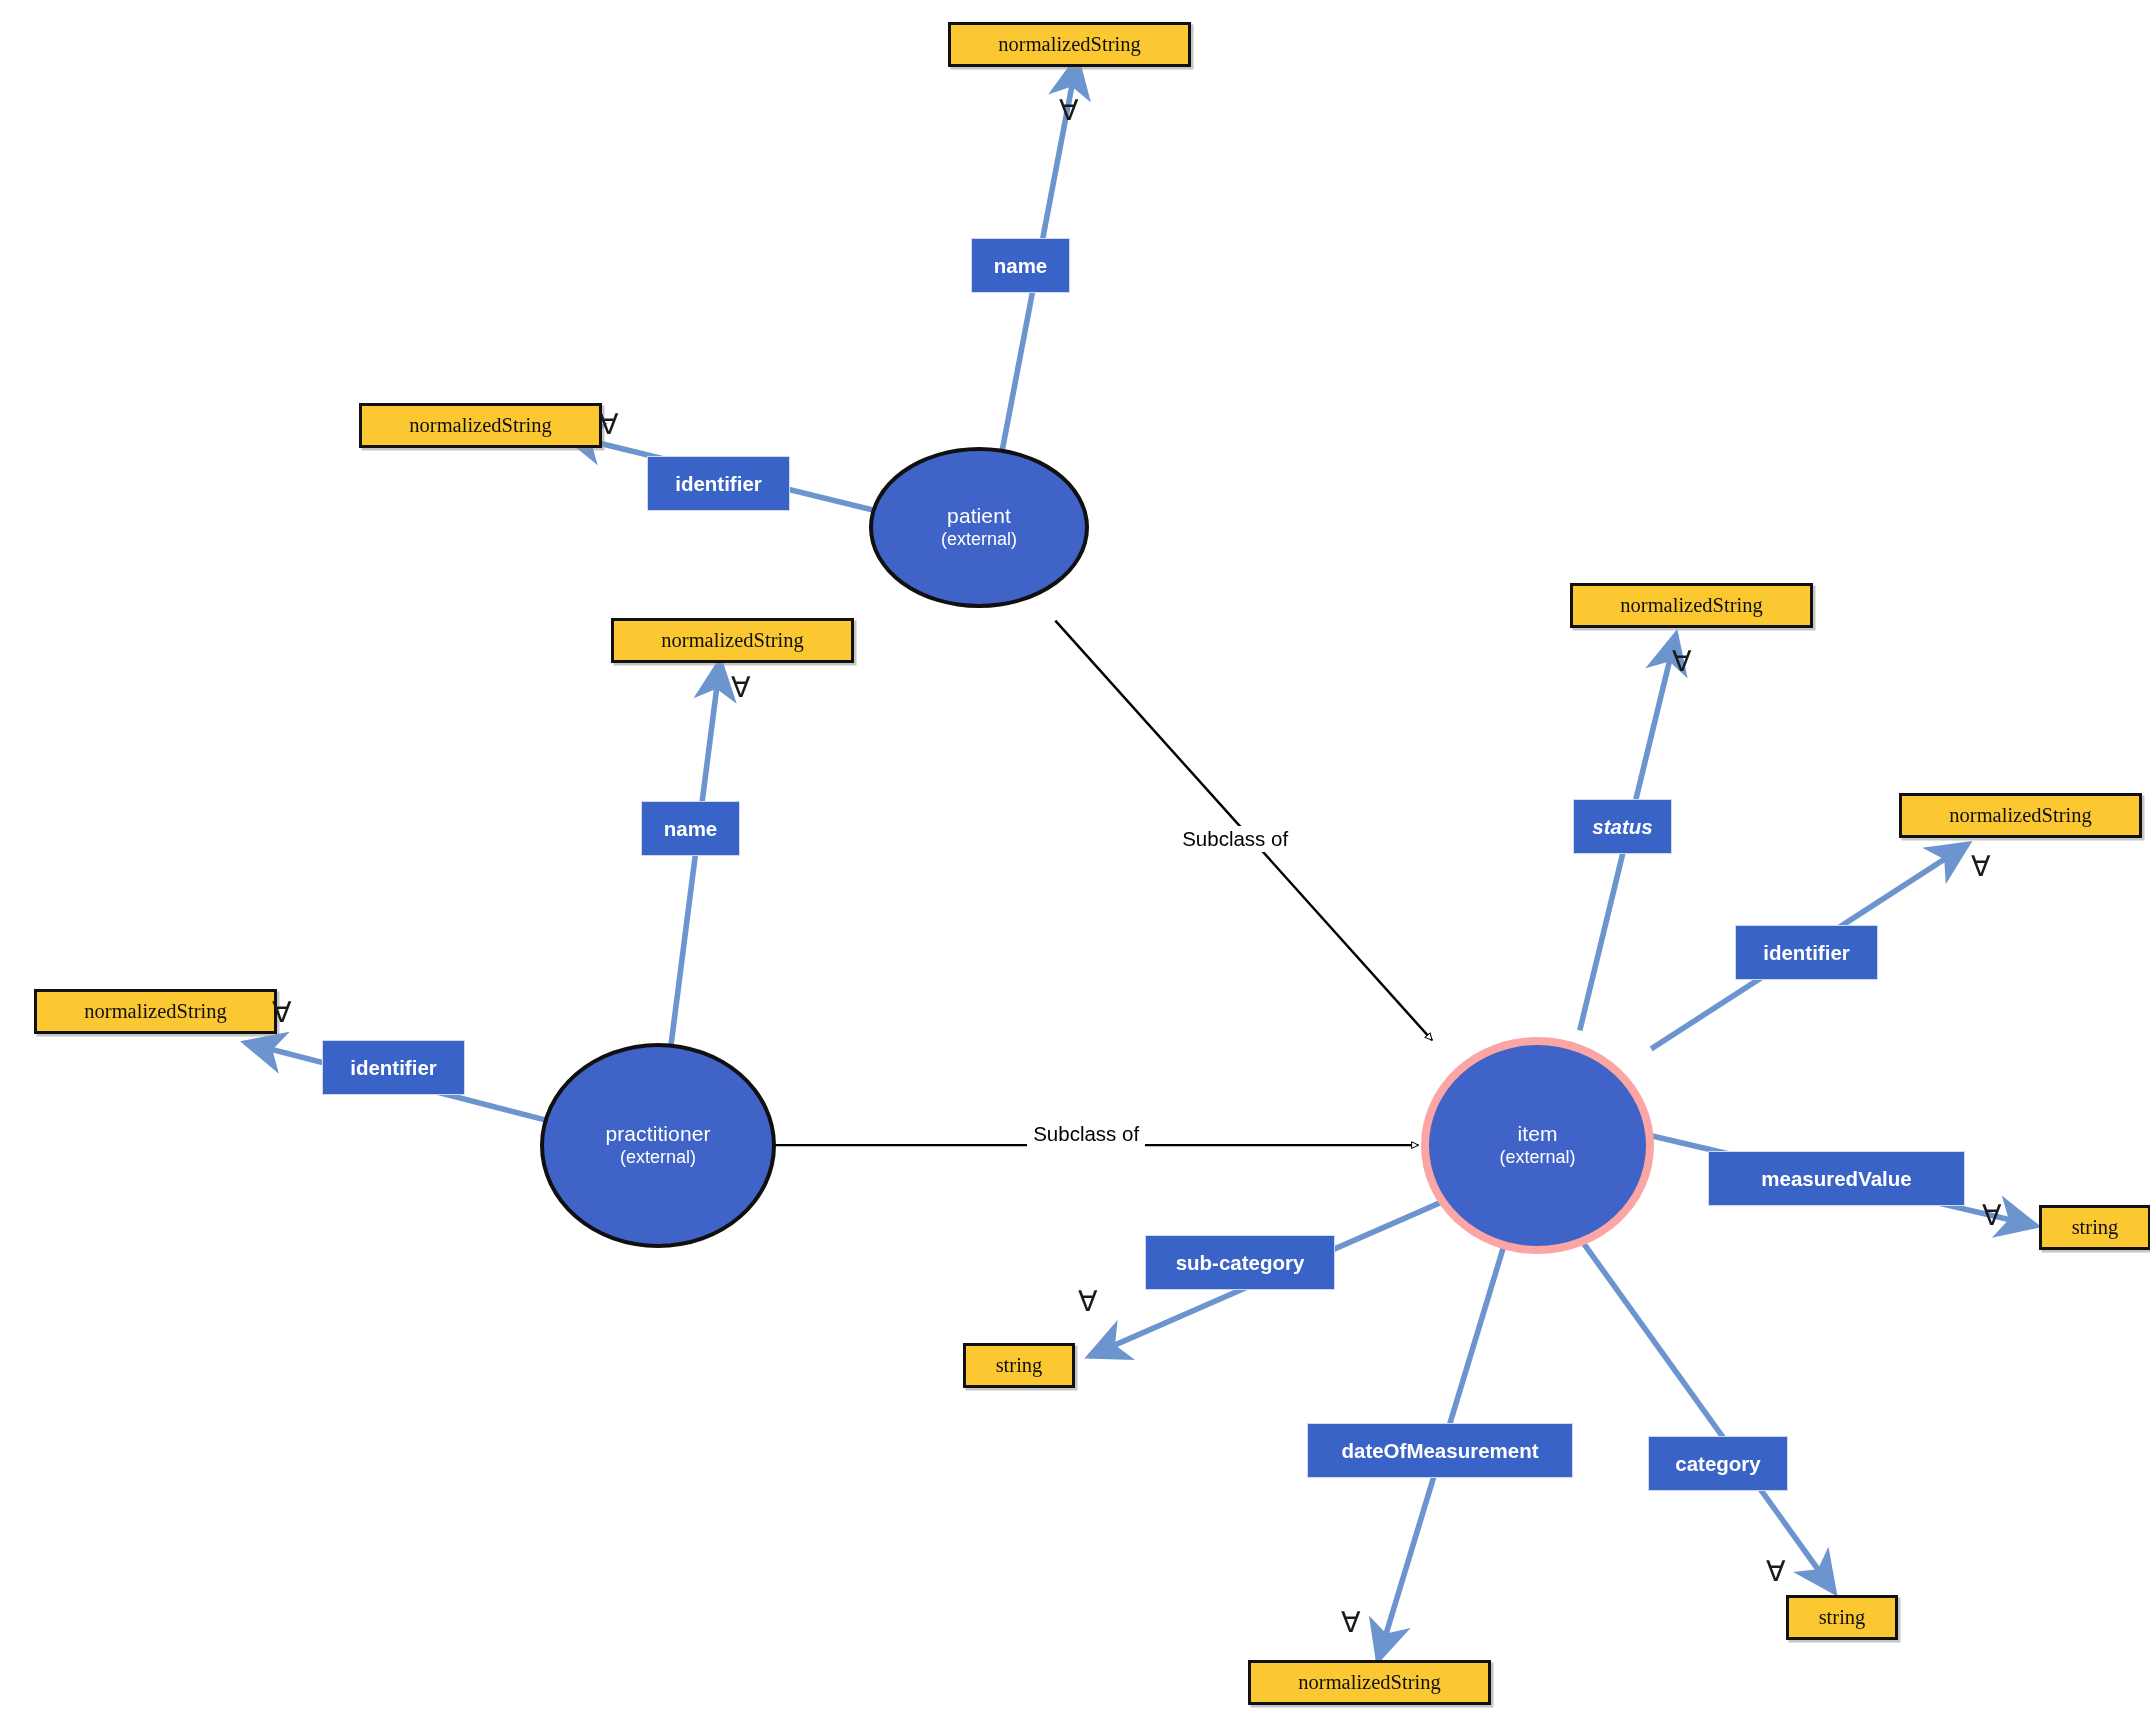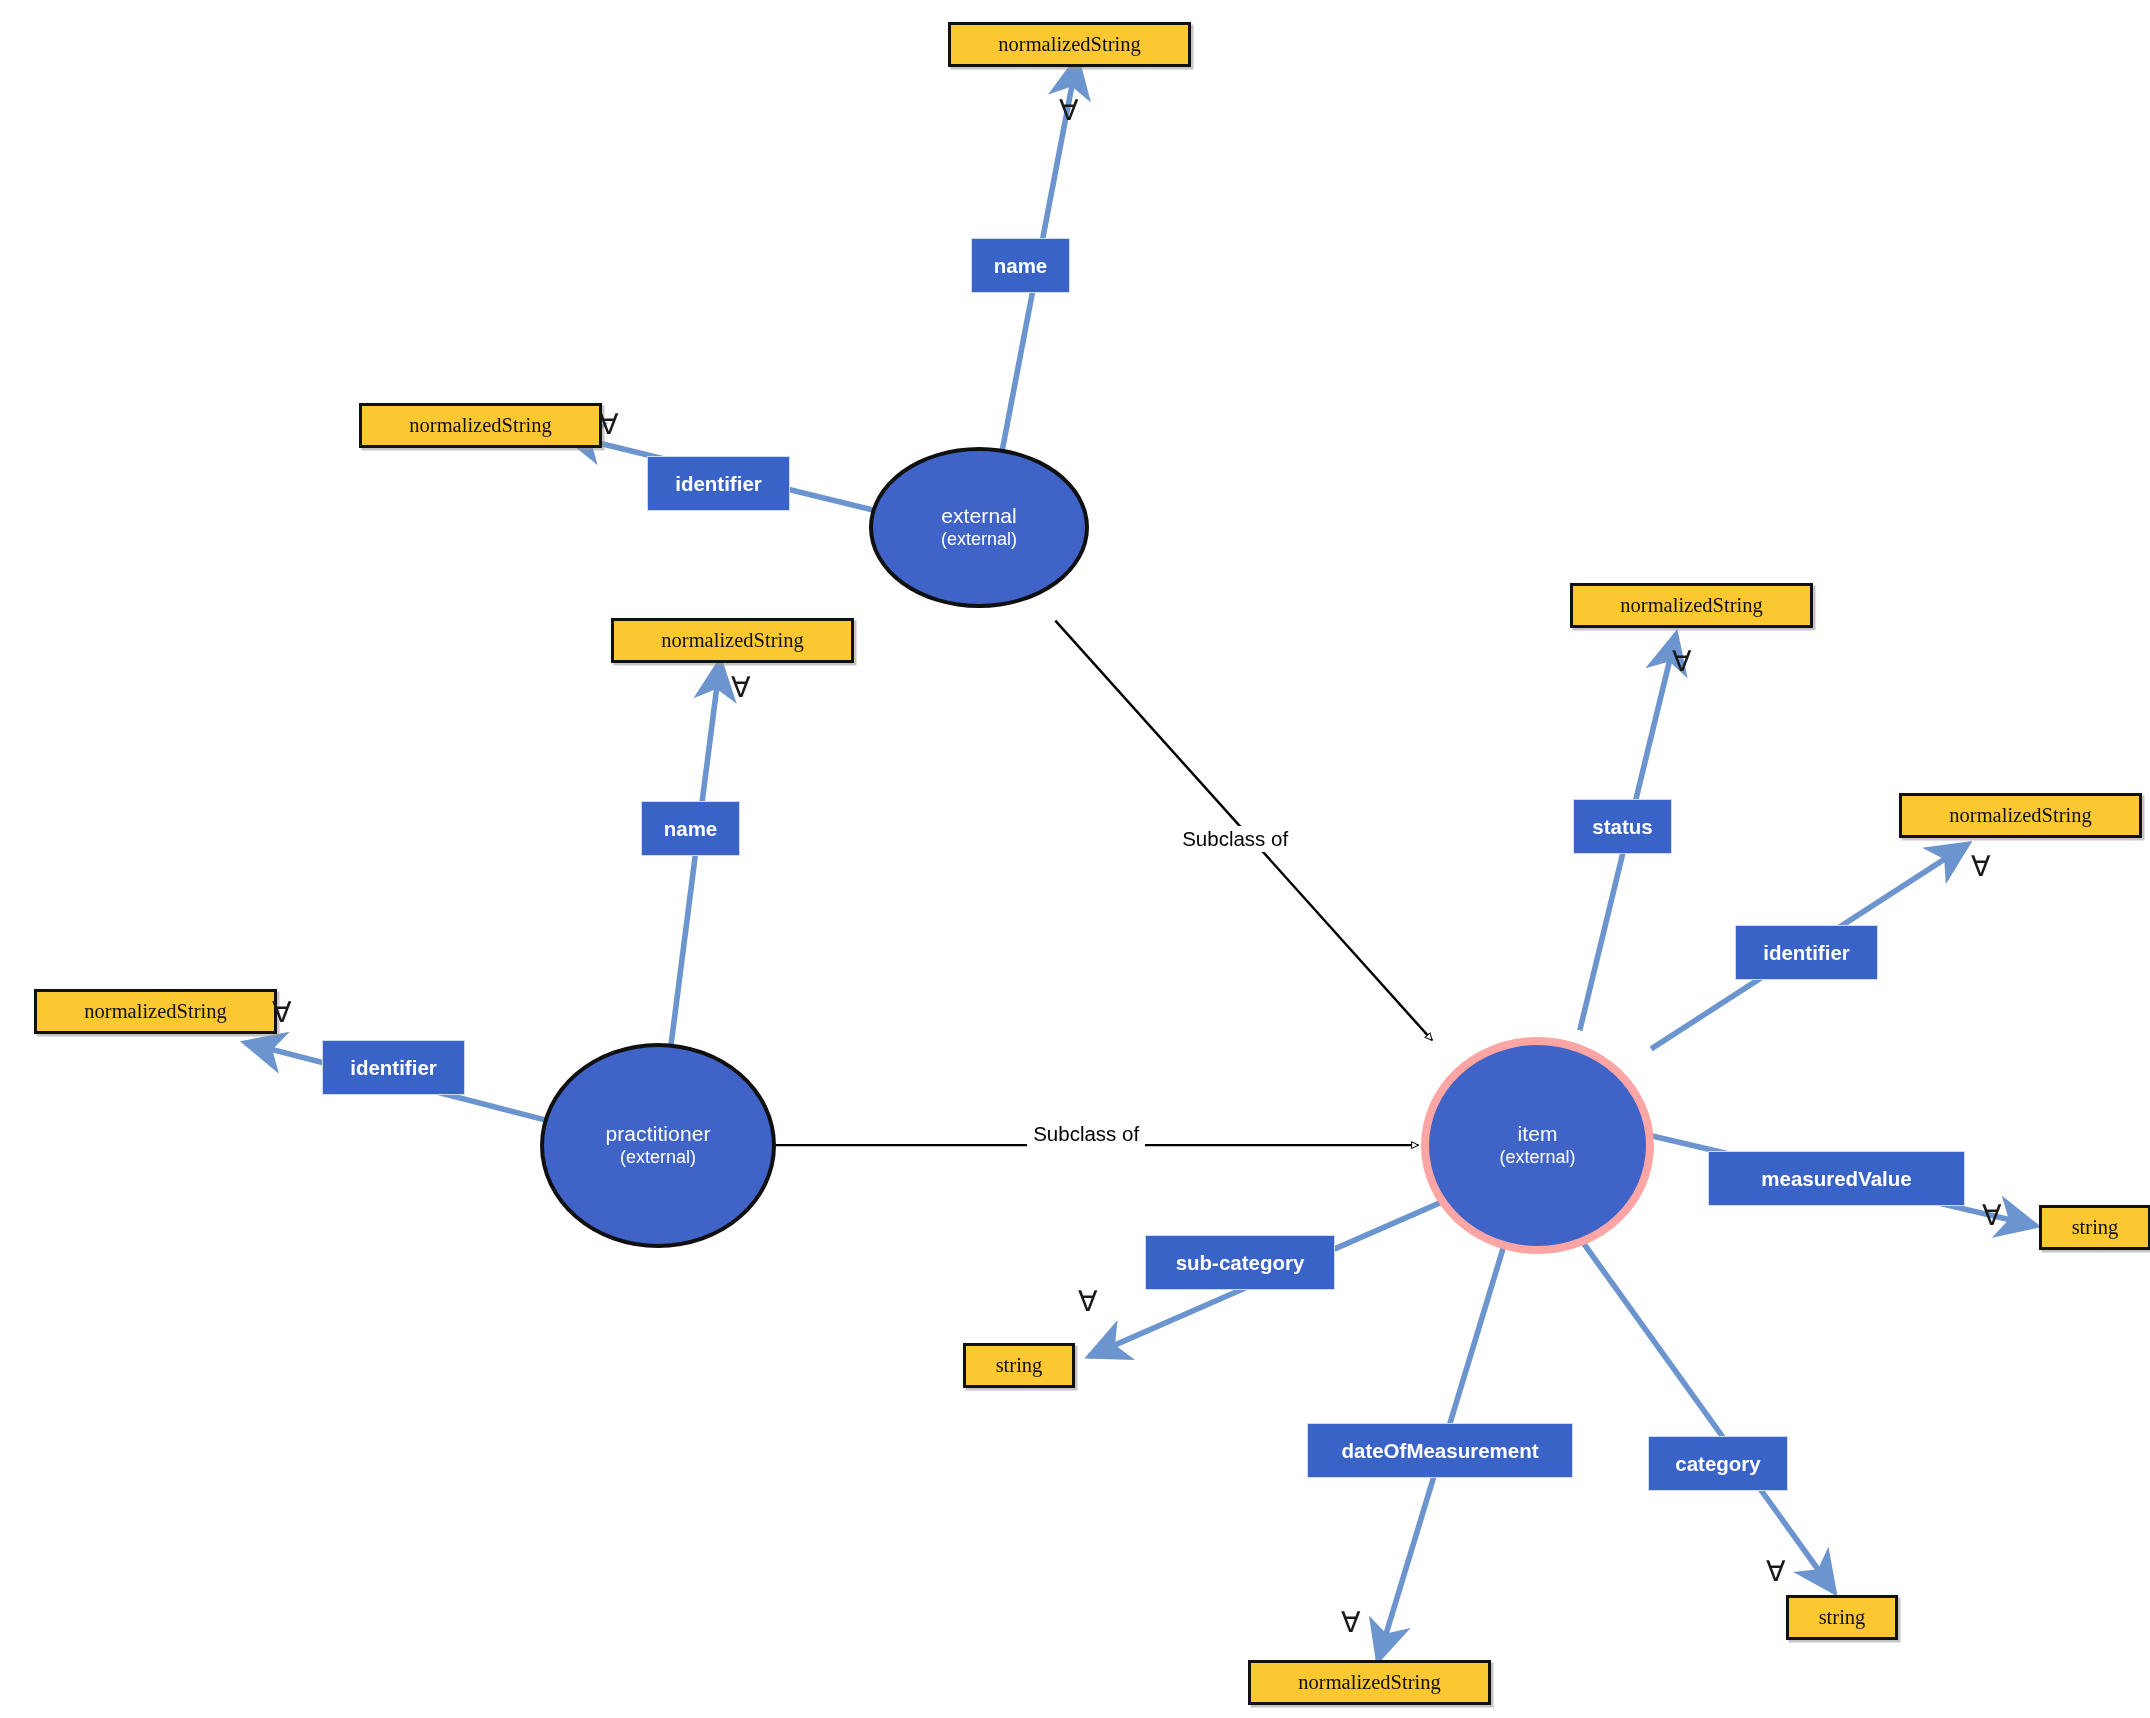--- a/index.html
+++ b/index.html
@@ -166,21 +166,21 @@
     <g>
       <line x1="1700" y1="1000" x2="2307" y2="1676" stroke="#000000" stroke-width="4" marker-end="url(#arrowHollow)"></line>
     </g>
 
     <g>
       <line x1="1245" y1="1845" x2="2285" y2="1845" stroke="#000000" stroke-width="4" marker-end="url(#arrowHollow)"></line>
     </g>
   </svg>
 
   <div class="class-node normal" style="left:869px; top:447px; width:220px; height:161px;">
-    <div class="class-title">external</div>
+    <div class="class-title">patient</div>
     <div class="class-sub">(external)</div>
   </div>
 
   <div class="class-node normal" style="left:540px; top:1043px; width:236px; height:205px;">
     <div class="class-title">practitioner</div>
     <div class="class-sub">(external)</div>
   </div>
 
   <div class="class-node highlight" style="left:1421px; top:1037px; width:233px; height:217px;">
     <div class="class-title">item</div>
@@ -236,21 +236,21 @@
   </div>
 
   <div class="prop-label" style="left:641px; top:801px; width:99px; height:55px;">
     <span>name</span>
   </div>
 
   <div class="prop-label" style="left:322px; top:1040px; width:143px; height:55px;">
     <span>identifier</span>
   </div>
 
-  <div class="prop-label" style="left:1573px; top:799px; width:99px; height:55px;">
+  <div class="prop-label" style="left:1573px; top:799px; width:99px; height:55px;font-style:italic;">
     <span>status</span>
   </div>
 
   <div class="prop-label" style="left:1735px; top:925px; width:143px; height:55px;">
     <span>identifier</span>
   </div>
 
   <div class="prop-label" style="left:1708px; top:1151px; width:257px; height:55px;">
     <span>measuredValue</span>
   </div>

